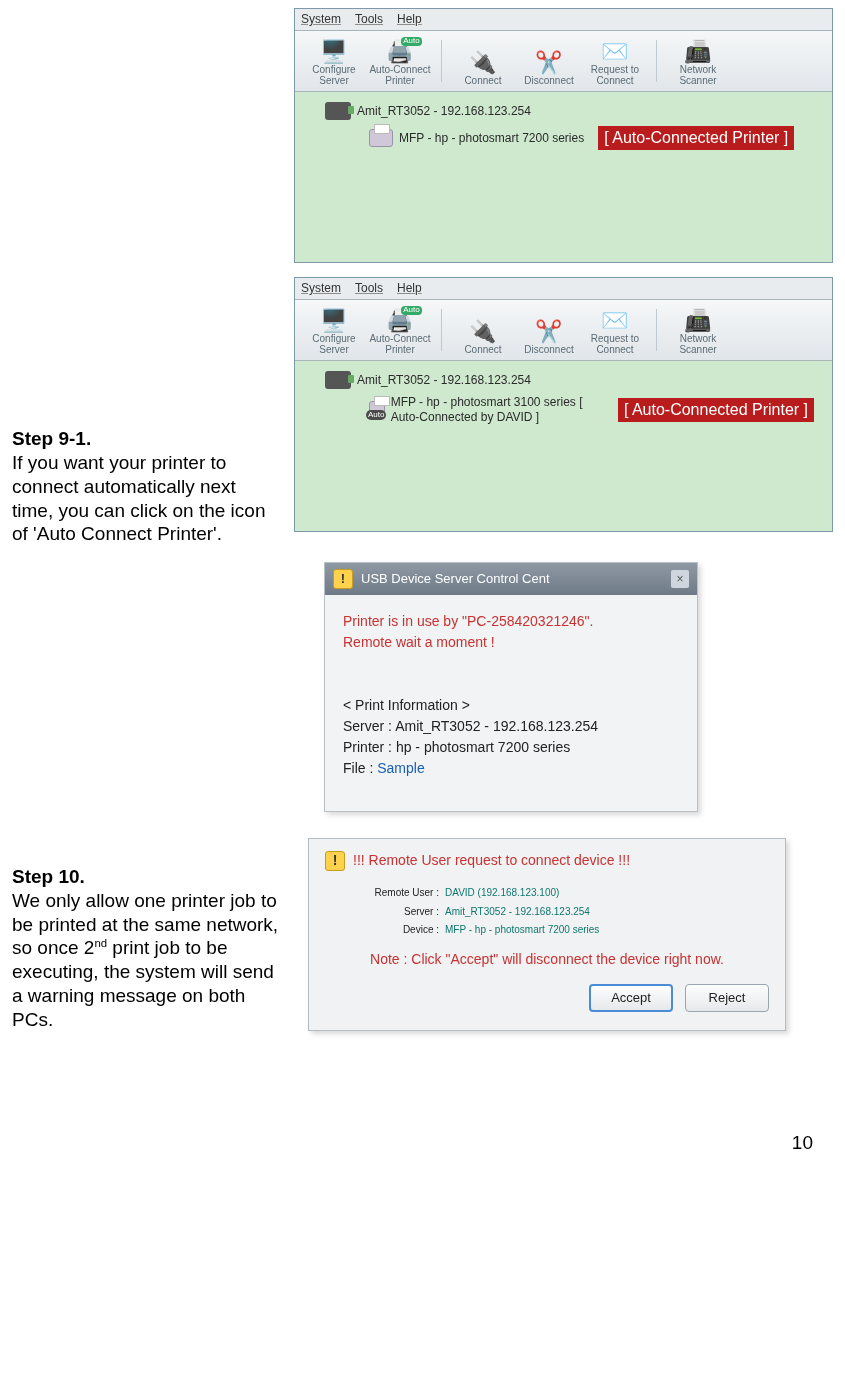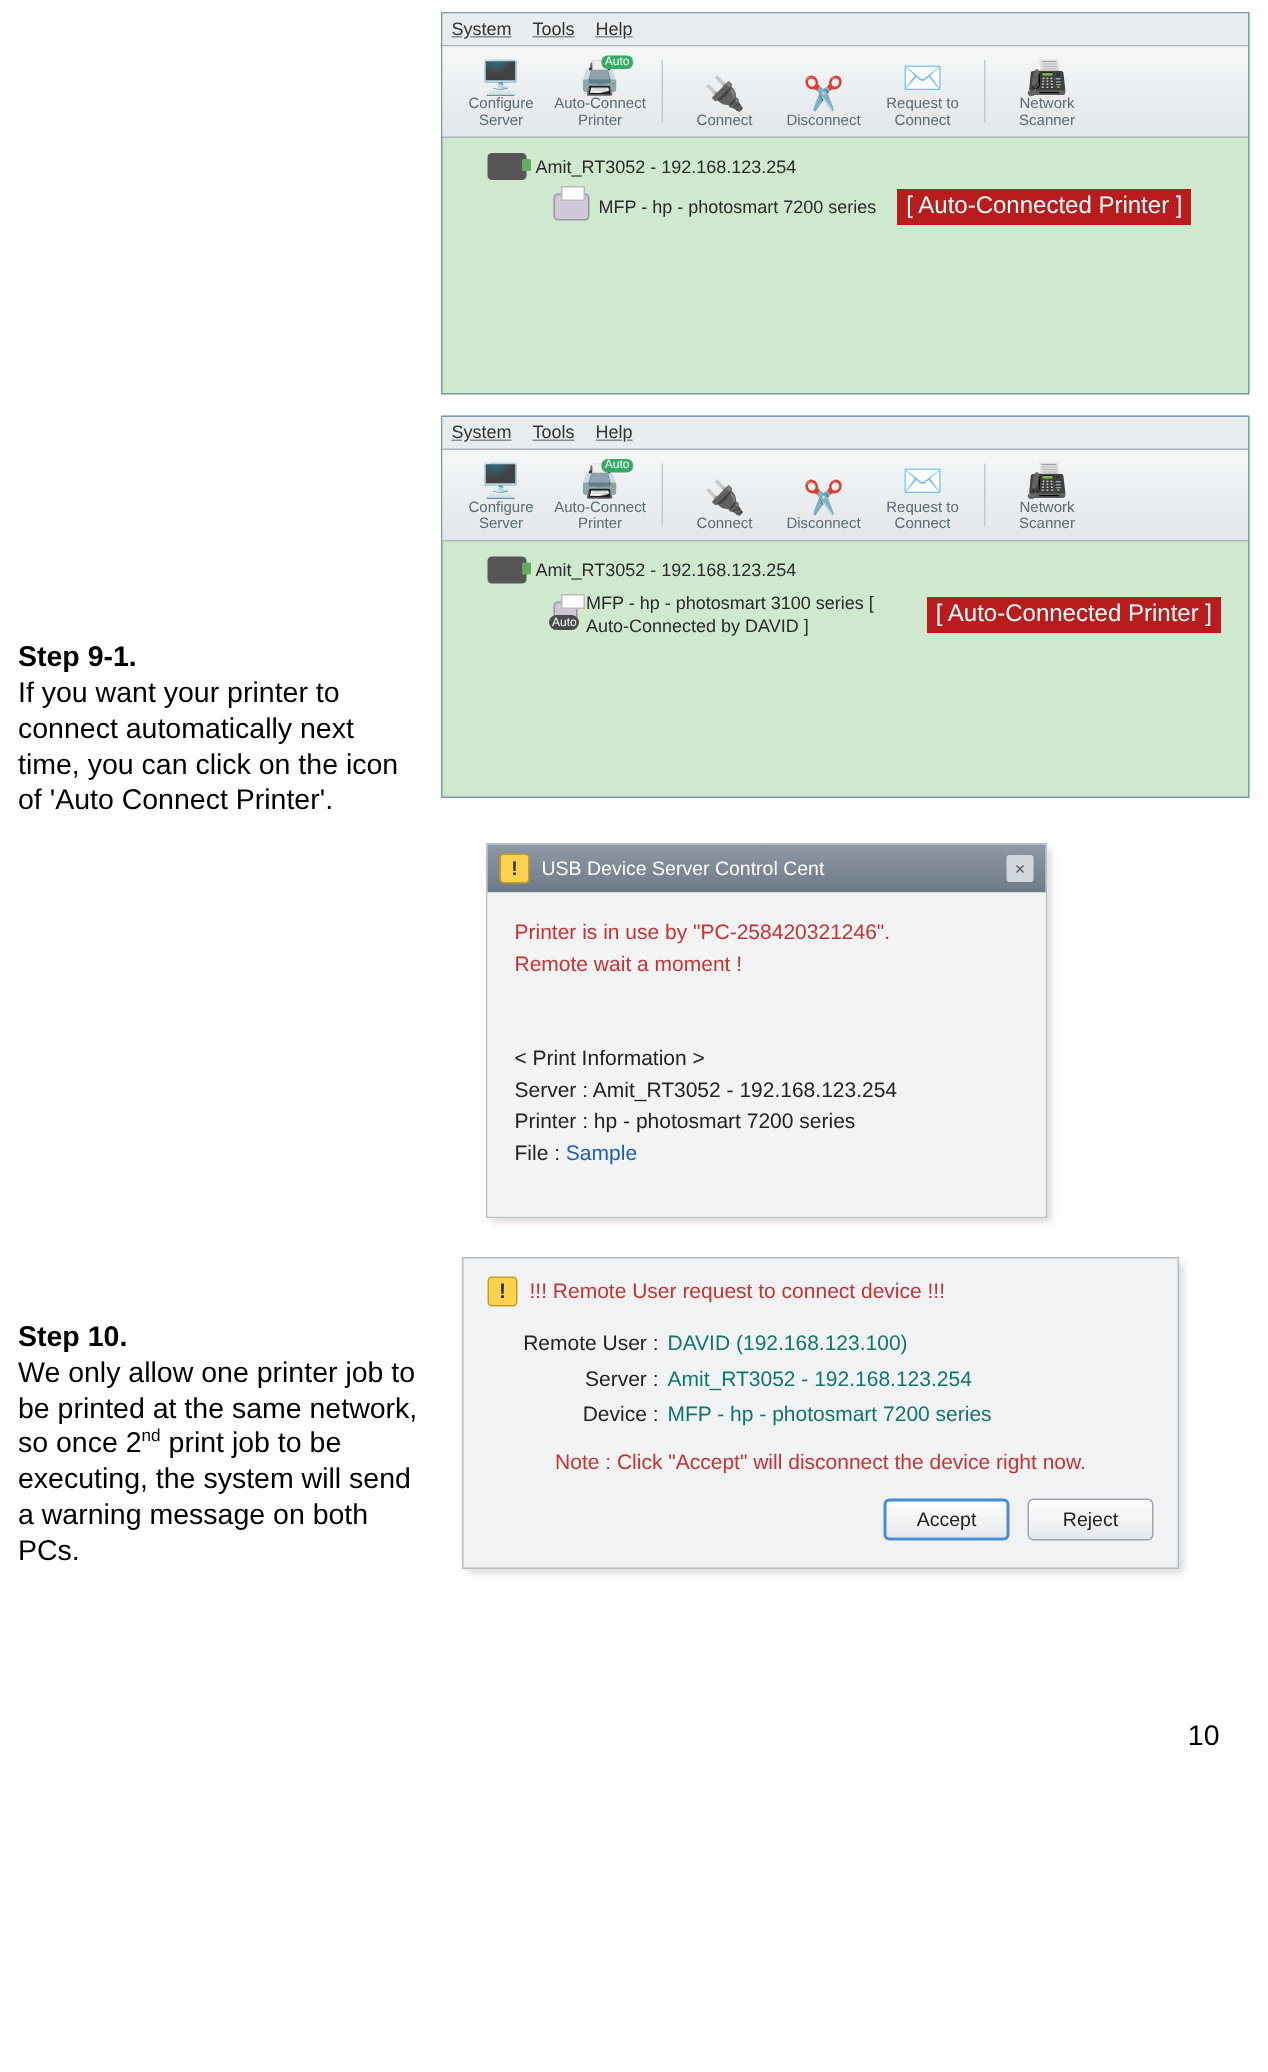--- a/index.html
+++ b/index.html
@@ -39,21 +39,21 @@
     .dlg1-title .warn { width:20px; height:20px; background:#ffd24d; display:inline-flex; align-items:center; justify-content:center; font-weight:bold; color:#333; border-radius:3px; border:1px solid #c79d20; }
     .dlg1-title .close { margin-left:auto; width:18px; height:18px; background:#cfd6dd; color:#555; display:inline-flex; align-items:center; justify-content:center; font-size:12px; border-radius:2px; }
     .dlg1-body { background:#f2f3f4; padding: 16px 18px 32px 18px; font-size: 14px; color:#222; line-height:1.5; }
     .dlg1-body .red { color:#c73232; }
     .dlg1-body .blue { color:#1a5fb4; }
 
     
     .dlg2 { width: 478px; margin: 26px 0 0 14px; border:1px solid #b4bcc3; box-shadow: 3px 3px 5px rgba(0,0,0,.15); background:#f1f2f3; font-family: Tahoma, Arial, sans-serif; padding: 12px 16px 18px 16px; }
     .dlg2 .hdr { display:flex; align-items:center; gap:8px; color:#c73232; font-size:14px; margin-bottom:16px; }
     .dlg2 .hdr .warn { width:20px; height:20px; background:#ffd24d; display:inline-flex; align-items:center; justify-content:center; font-weight:bold; color:#333; border-radius:3px; border:1px solid #c79d20; }
-    .dlg2 .frow { display:flex; margin:6px 0; font-size:14px; }
+    .dlg2 .frow { display:flex; margin:6px 0; font-size:10px; }
     .dlg2 .frow .lbl { width: 120px; text-align:right; padding-right:6px; color:#222; }
     .dlg2 .frow .val { color:#0f766e; }
     .dlg2 .note { color:#c73232; font-size:14px; margin:14px 0 16px 0; text-align:center; }
     .dlg2 .btns { display:flex; justify-content:flex-end; gap:12px; }
     .btn { min-width:84px; padding:5px 14px; font-size:13px; background:linear-gradient(#fdfdfd,#e6e9ec); border:1px solid #9aa5af; border-radius:4px; color:#222; text-align:center; }
     .btn.focus { border:2px solid #4a8cd6; padding:4px 13px; }
 
     .page-num { text-align:right; font-size:19px; margin-top: 100px; padding-right: 20px; color:#000; }
   </style>
 </head>

